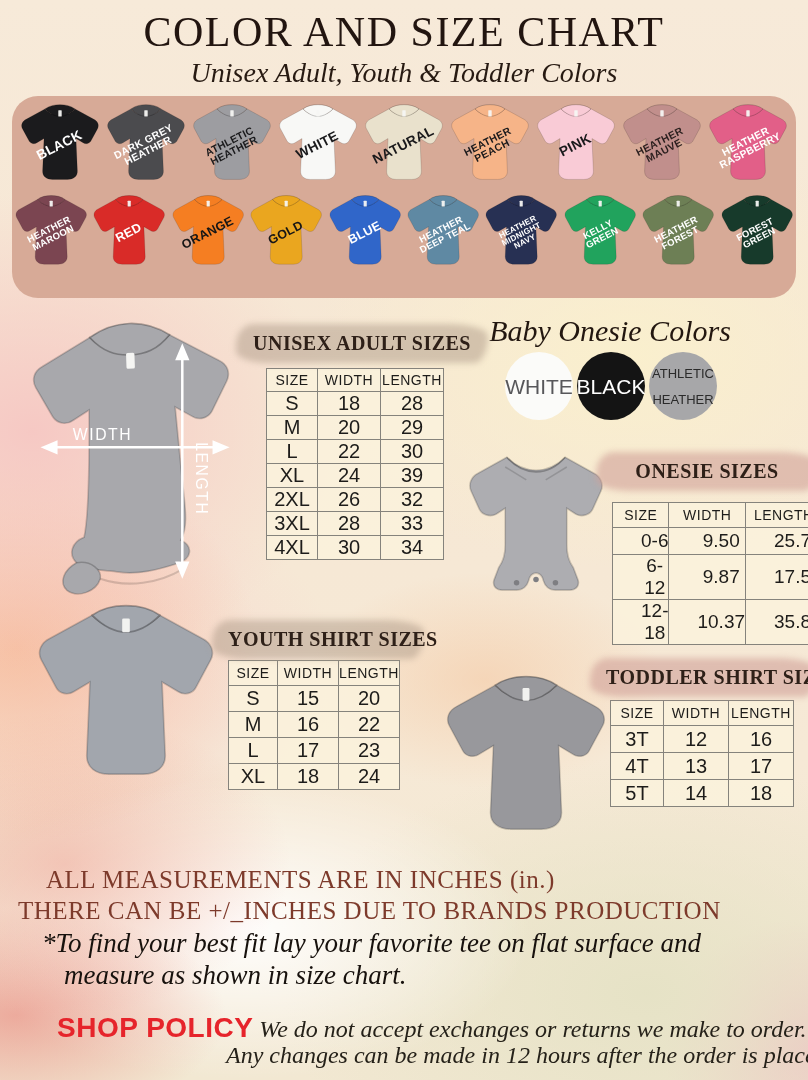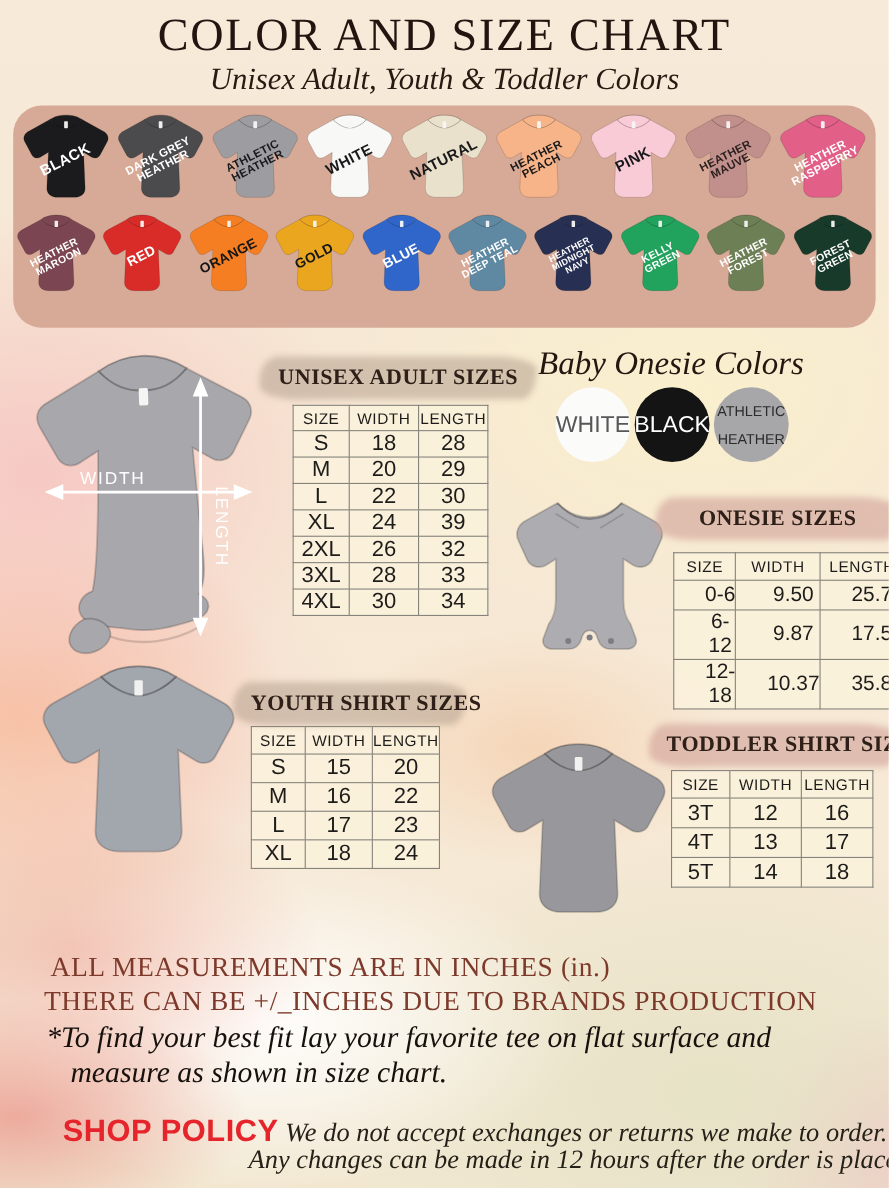--- a/index.html
+++ b/index.html
@@ -429,21 +429,21 @@
         </tr>
         <tr>
           <td>5T</td>
           <td>14</td>
           <td>18</td>
         </tr>
       </tbody>
     </table>
 
   <div class="note note-caps" style="left:46px; top:866px;">ALL MEASUREMENTS ARE IN INCHES (in.)</div>
-  <div class="note note-caps" style="left:40px; top:897px;">THERE CAN BE +/_INCHES DUE TO BRANDS PRODUCTION</div>
+  <div class="note note-caps" style="left:18px; top:897px;">THERE CAN BE +/_INCHES DUE TO BRANDS PRODUCTION</div>
   <div class="note note-italic" style="left:64px; top:960px;">measure as shown in size chart.</div>
   <div class="note note-italic" style="left:42px; top:928px;">*To find your best fit lay your favorite tee on flat surface and</div>
 
   <div class="policy-line" style="left:57px; top:1012px;">
     <span class="policy-label">SHOP POLICY</span>
     <span>We do not accept exchanges or returns we make to order.</span>
   </div>
   <div class="policy-line" style="left:226px; top:1042px;">Any changes can be made in 12 hours after the order is placed.</div>
 
 </div>

